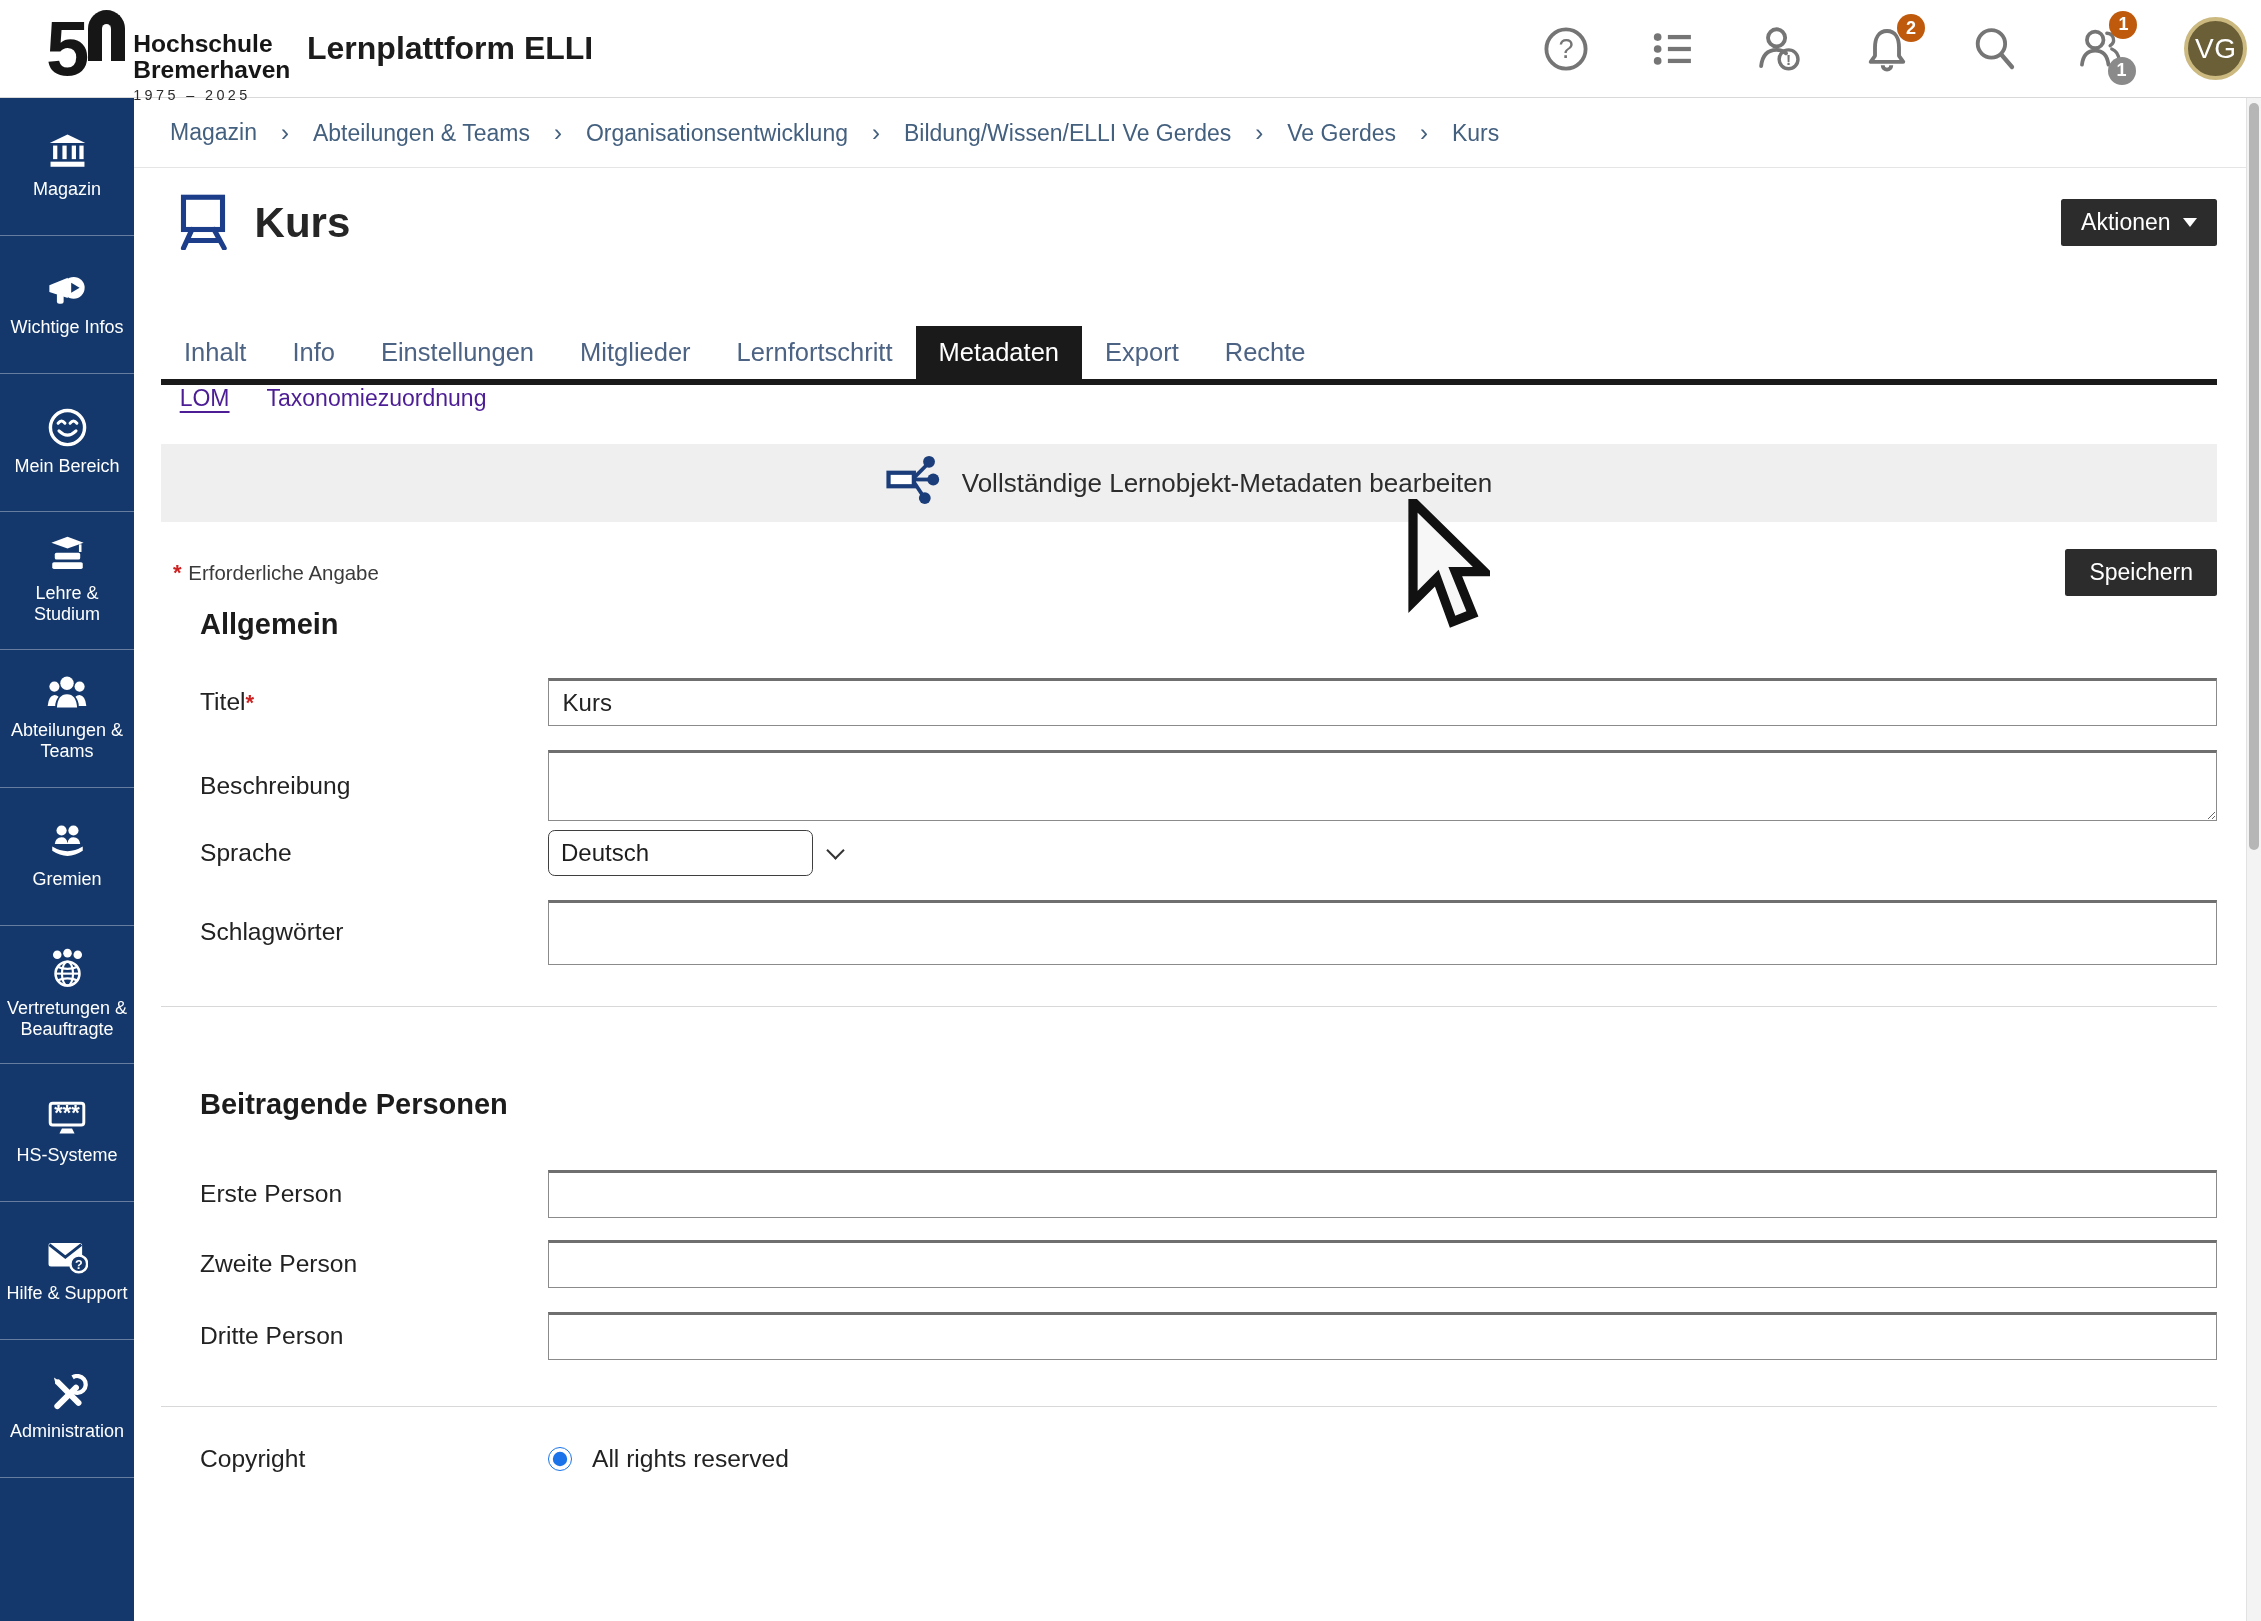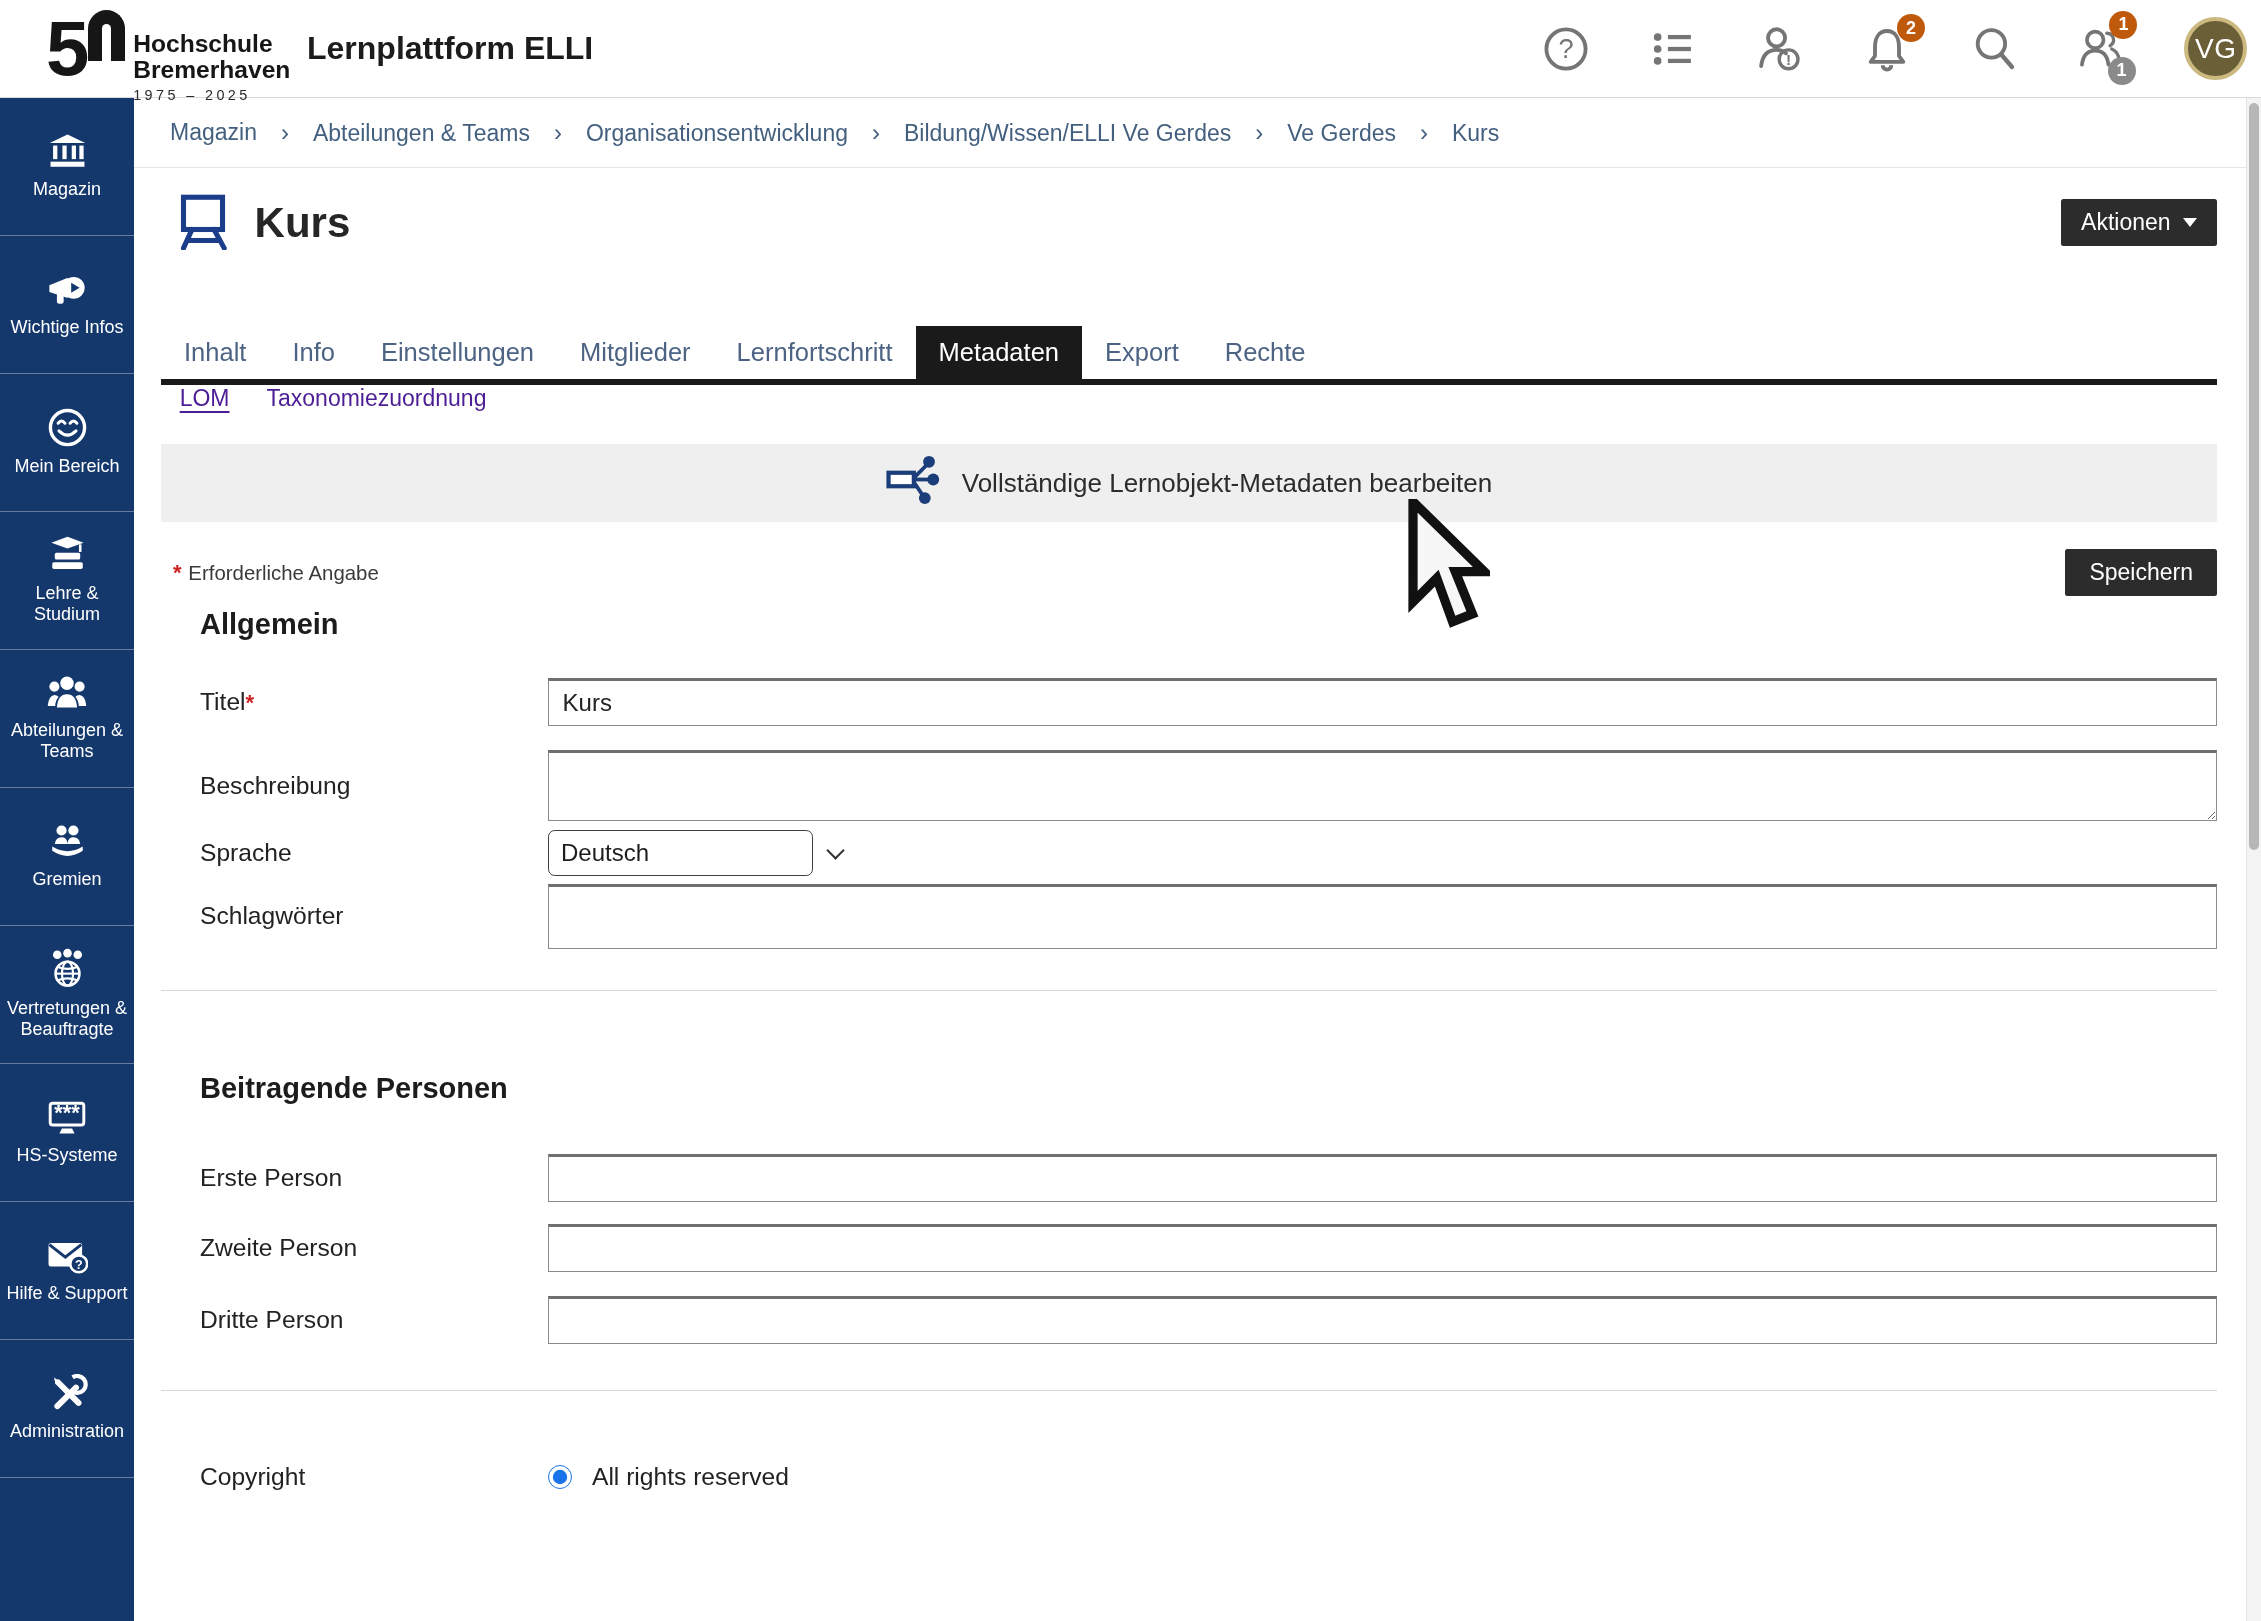--- a/index.html
+++ b/index.html
@@ -84,28 +84,28 @@
     background:#fff;font-size:24px;padding:0 37px 0 12px;appearance:none;-webkit-appearance:none;
     font-family:"Liberation Sans",sans-serif;color:#1d1d1d;}
   .divider{margin-top:41px;border-top:1.7px solid #d8d8d8;height:0;}
   .radio-row .form-field{gap:20px;}
   .radio{width:24px;height:24px;accent-color:#1a73e8;margin:0;}
   .radio-label{font-size:24.6px;color:#222;}
   
   .row-titel{margin-top:37px;}
   .row-beschreibung{margin-top:24px;}
   .row-sprache{margin-top:8.5px;}
-  .row-schlagwoerter{margin-top:8px;}
+  .row-schlagwoerter{margin-top:24px;}
   .h-beitragende{margin-top:81px;}
   .row-erste{margin-top:49px;}
   .row-zweite{margin-top:22px;}
   .row-dritte{margin-top:24px;}
   .div2{margin-top:46px;}
   .h-rechte{margin-top:80px;}
-  .row-copyright{margin-top:72px;}
+  .row-copyright{margin-top:38px;}
   
   .scrollbar{position:absolute;right:0;top:98px;width:15.3px;height:1523px;background:#f3f3f3;
     border-left:0.8px solid #e2e2e2;box-sizing:border-box;z-index:40;}
   .scroll-thumb{position:absolute;left:2.5px;top:5.1px;width:10.2px;height:747px;border-radius:6.8px;
     background:#b6b6b6;cursor:pointer;}
   
   .cursor{position:absolute;left:1402px;top:499px;z-index:50;pointer-events:none;}
 </style>
 </head>
 <body>

